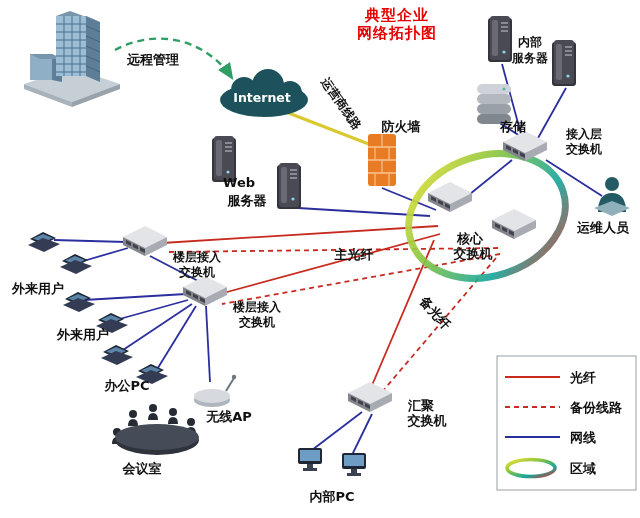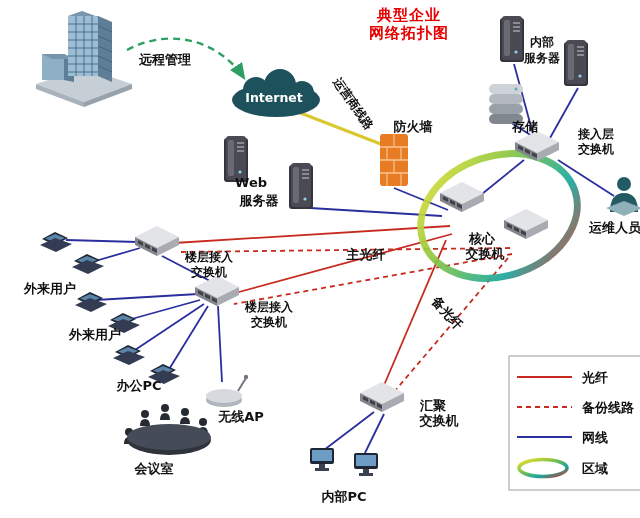--- a/index.html
+++ b/index.html
@@ -1,17 +1,17 @@
 <!DOCTYPE html>
 <html><head>
 <meta charset="utf-8">
 <style>
   * { box-sizing: border-box; }
   html, body { margin: 0; padding: 0; background: #ffffff; }
-  .canvas { width: 640px; height: 518px; background: #ffffff; position: relative; overflow: hidden; padding-left: 12px; }
+  .canvas { width: 640px; height: 518px; background: #ffffff; position: relative; overflow: hidden; }
   svg { display: block; }
   text {
     font-family: "DejaVu Sans", "Liberation Sans", sans-serif;
     font-weight: bold;
     font-size: 13px;
     fill: #101010;
     text-anchor: middle;
   }
   .t-title { fill: #e60000; font-size: 15px; letter-spacing: 1px; }
   .t-white { fill: #ffffff; font-size: 12.5px; }

